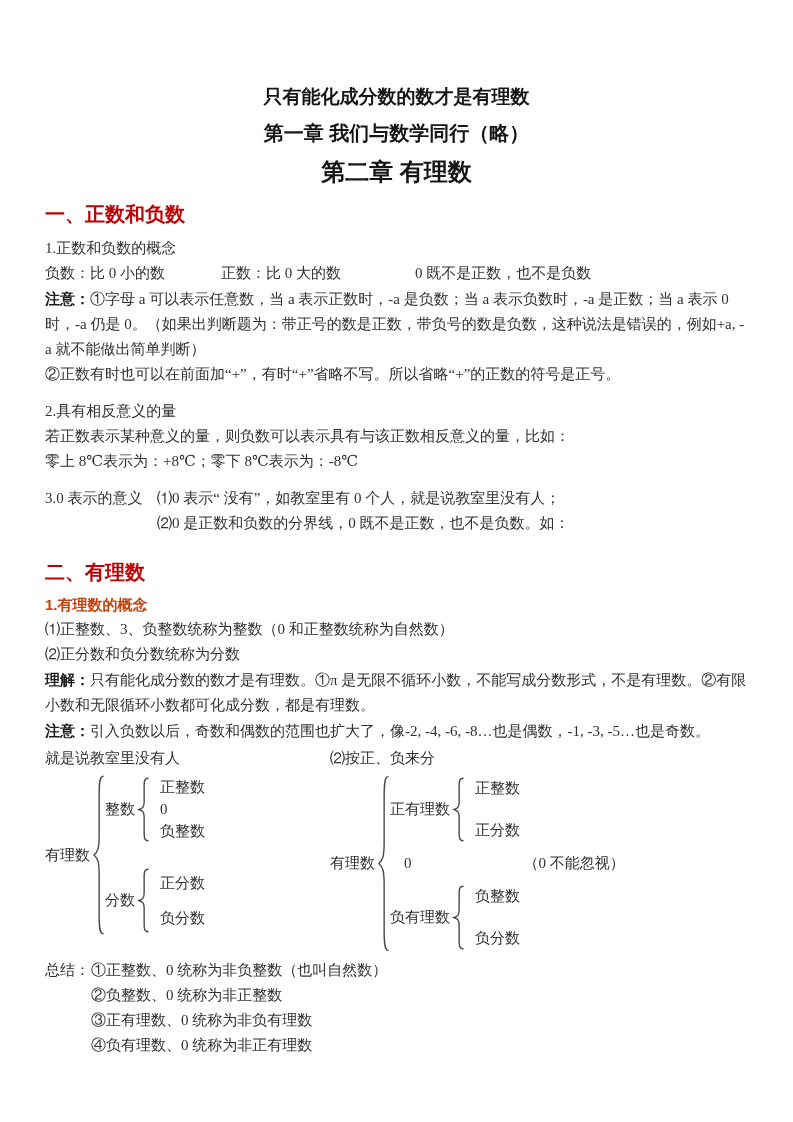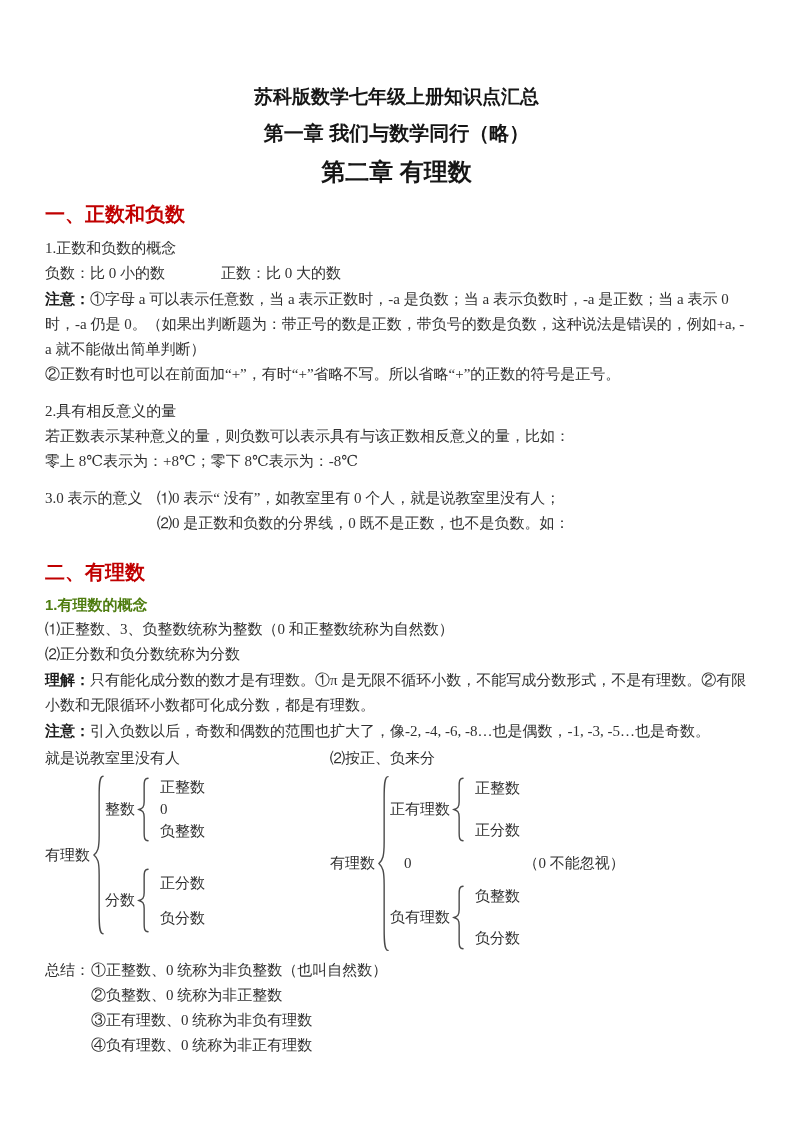--- a/index.html
+++ b/index.html
@@ -22,21 +22,21 @@
     color:var(--red,#c00000);
     font-family:"Liberation Sans","DejaVu Sans",sans-serif;
     font-weight:bold; font-size:20px; line-height:24px; margin-top:16px;
   }
 
   p { margin:0; font-size:15px; line-height:25px; }
   .mt8{margin-top:8px;} .mt10{margin-top:10px;} .mt12{margin-top:12px;}
   .mt18{margin-top:18px;} .mt24{margin-top:24px;}
 
   .bold-sub { font-family:"Liberation Sans","DejaVu Sans",sans-serif;
-              font-weight:bold; color:#4d7c0f; }
+              font-weight:bold; color:#c2410c; }
   .lbl { font-family:"Liberation Sans","DejaVu Sans",sans-serif;
          font-weight:bold; color:#1c1c1c; }
 
   .defs-line { display:flex; }
   .defs-line .seg1 { margin-right:56px; }
   .defs-line .seg2 { margin-right:74px; }
 
   .zero-block { display:flex; margin-top:12px; }
   .zero-block .zb-label { flex:0 0 112px; }
   .zero-block .zb-items { display:flex; flex-direction:column; }
@@ -72,31 +72,32 @@
   .summary { display:flex; margin-top:8px; }
   .summary .sum-label { flex:0 0 46px; }
   .summary .sum-items { display:flex; flex-direction:column; }
 </style>
 </head>
 <body>
 
 <div class="page">
   <div class="content">
 
-    <div class="title t1">苏科版数学七年级上册知识点汇总</div>
+    <div class="title t1">只有能化成分数的数才是有理数</div>
     <div class="title t2">第一章 我们与数学同行（略）</div>
     <div class="title t3">第二章 有理数</div>
 
     <div class="sec-h">一、正数和负数</div>
 
     <p class="mt10">1.正数和负数的概念</p>
 
     <p class="defs-line">
       <span class="seg1">负数：比 0 小的数</span>
       <span class="seg2">正数：比 0 大的数</span>
+      <span>0 既不是正数，也不是负数</span>
     </p>
 
     <p><b class="lbl">注意：</b><span>①字母 a 可以表示任意数，当 a 表示正数时，-a 是负数；当 a 表示负数时，-a 是正数；当 a 表示 0 时，-a 仍是 0。（如果出判断题为：带正号的数是正数，带负号的数是负数，这种说法是错误的，例如+a, -a 就不能做出简单判断）</span></p>
     <p><span>②正数有时也可以在前面加“+”，有时“+”省略不写。所以省略“+”的正数的符号是正号。</span></p>
 
     <p class="mt12">2.具有相反意义的量</p>
     <p>若正数表示某种意义的量，则负数可以表示具有与该正数相反意义的量，比如：</p>
     <p>零上 8℃表示为：+8℃；零下 8℃表示为：-8℃</p>
 
     <div class="zero-block">

